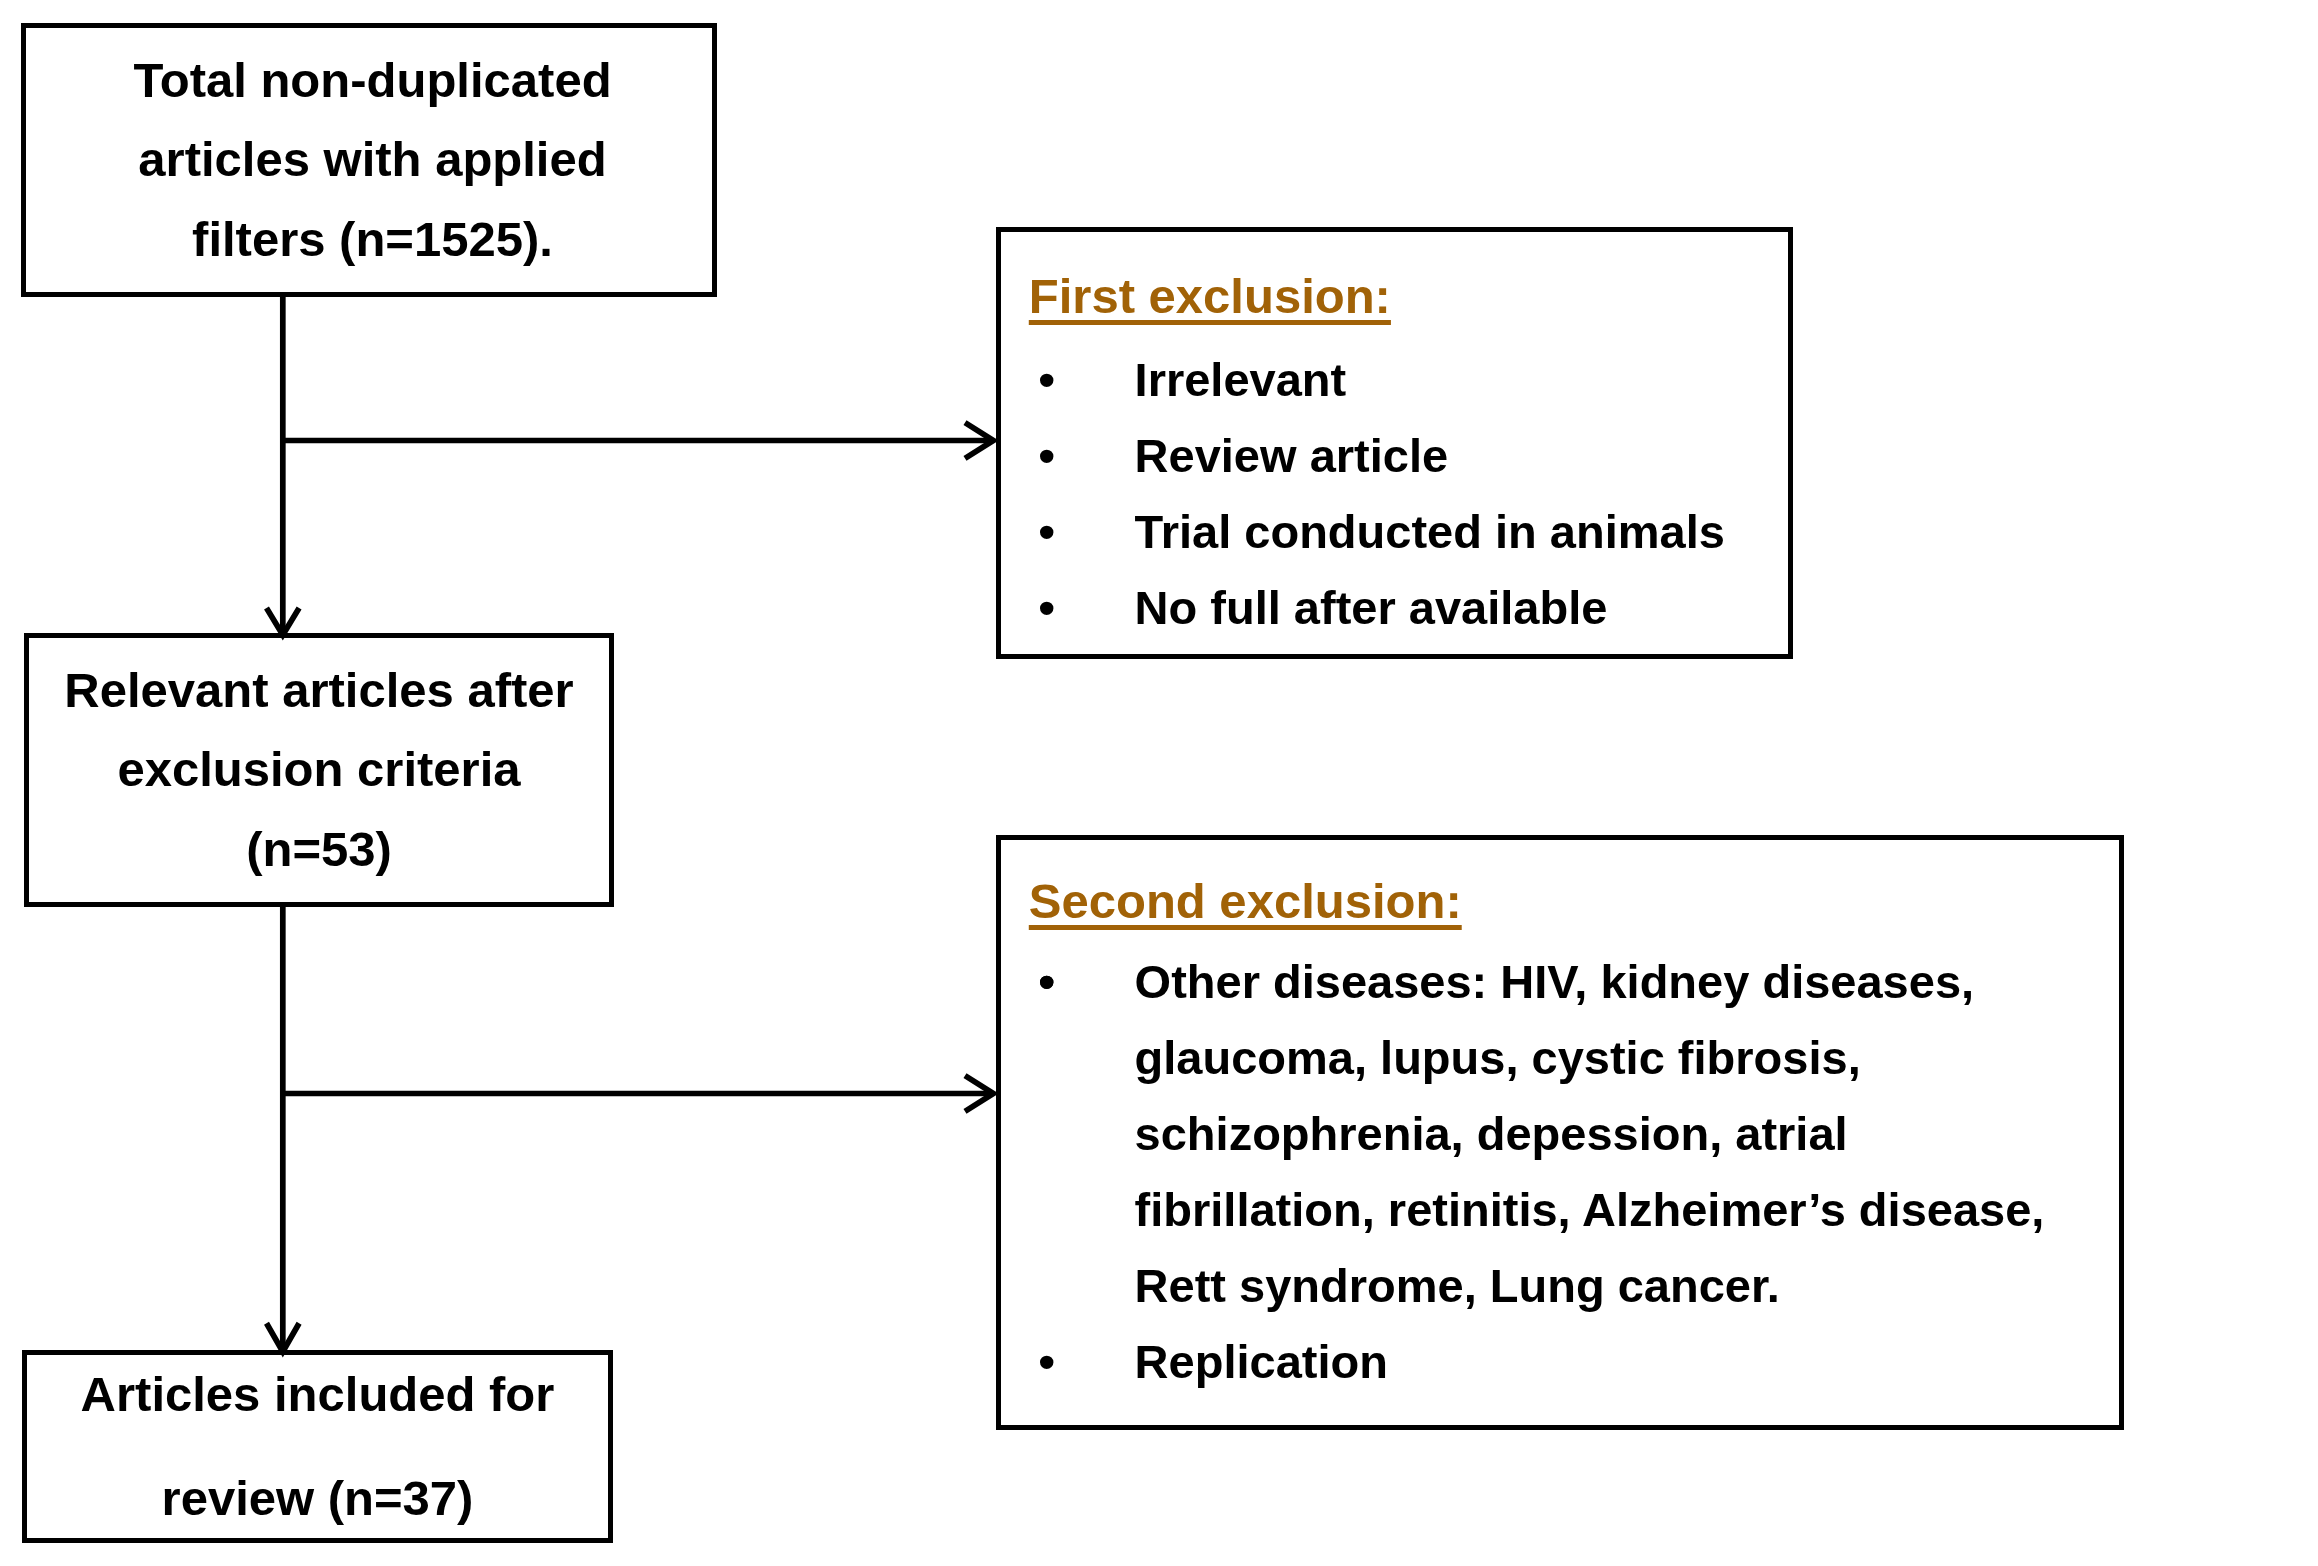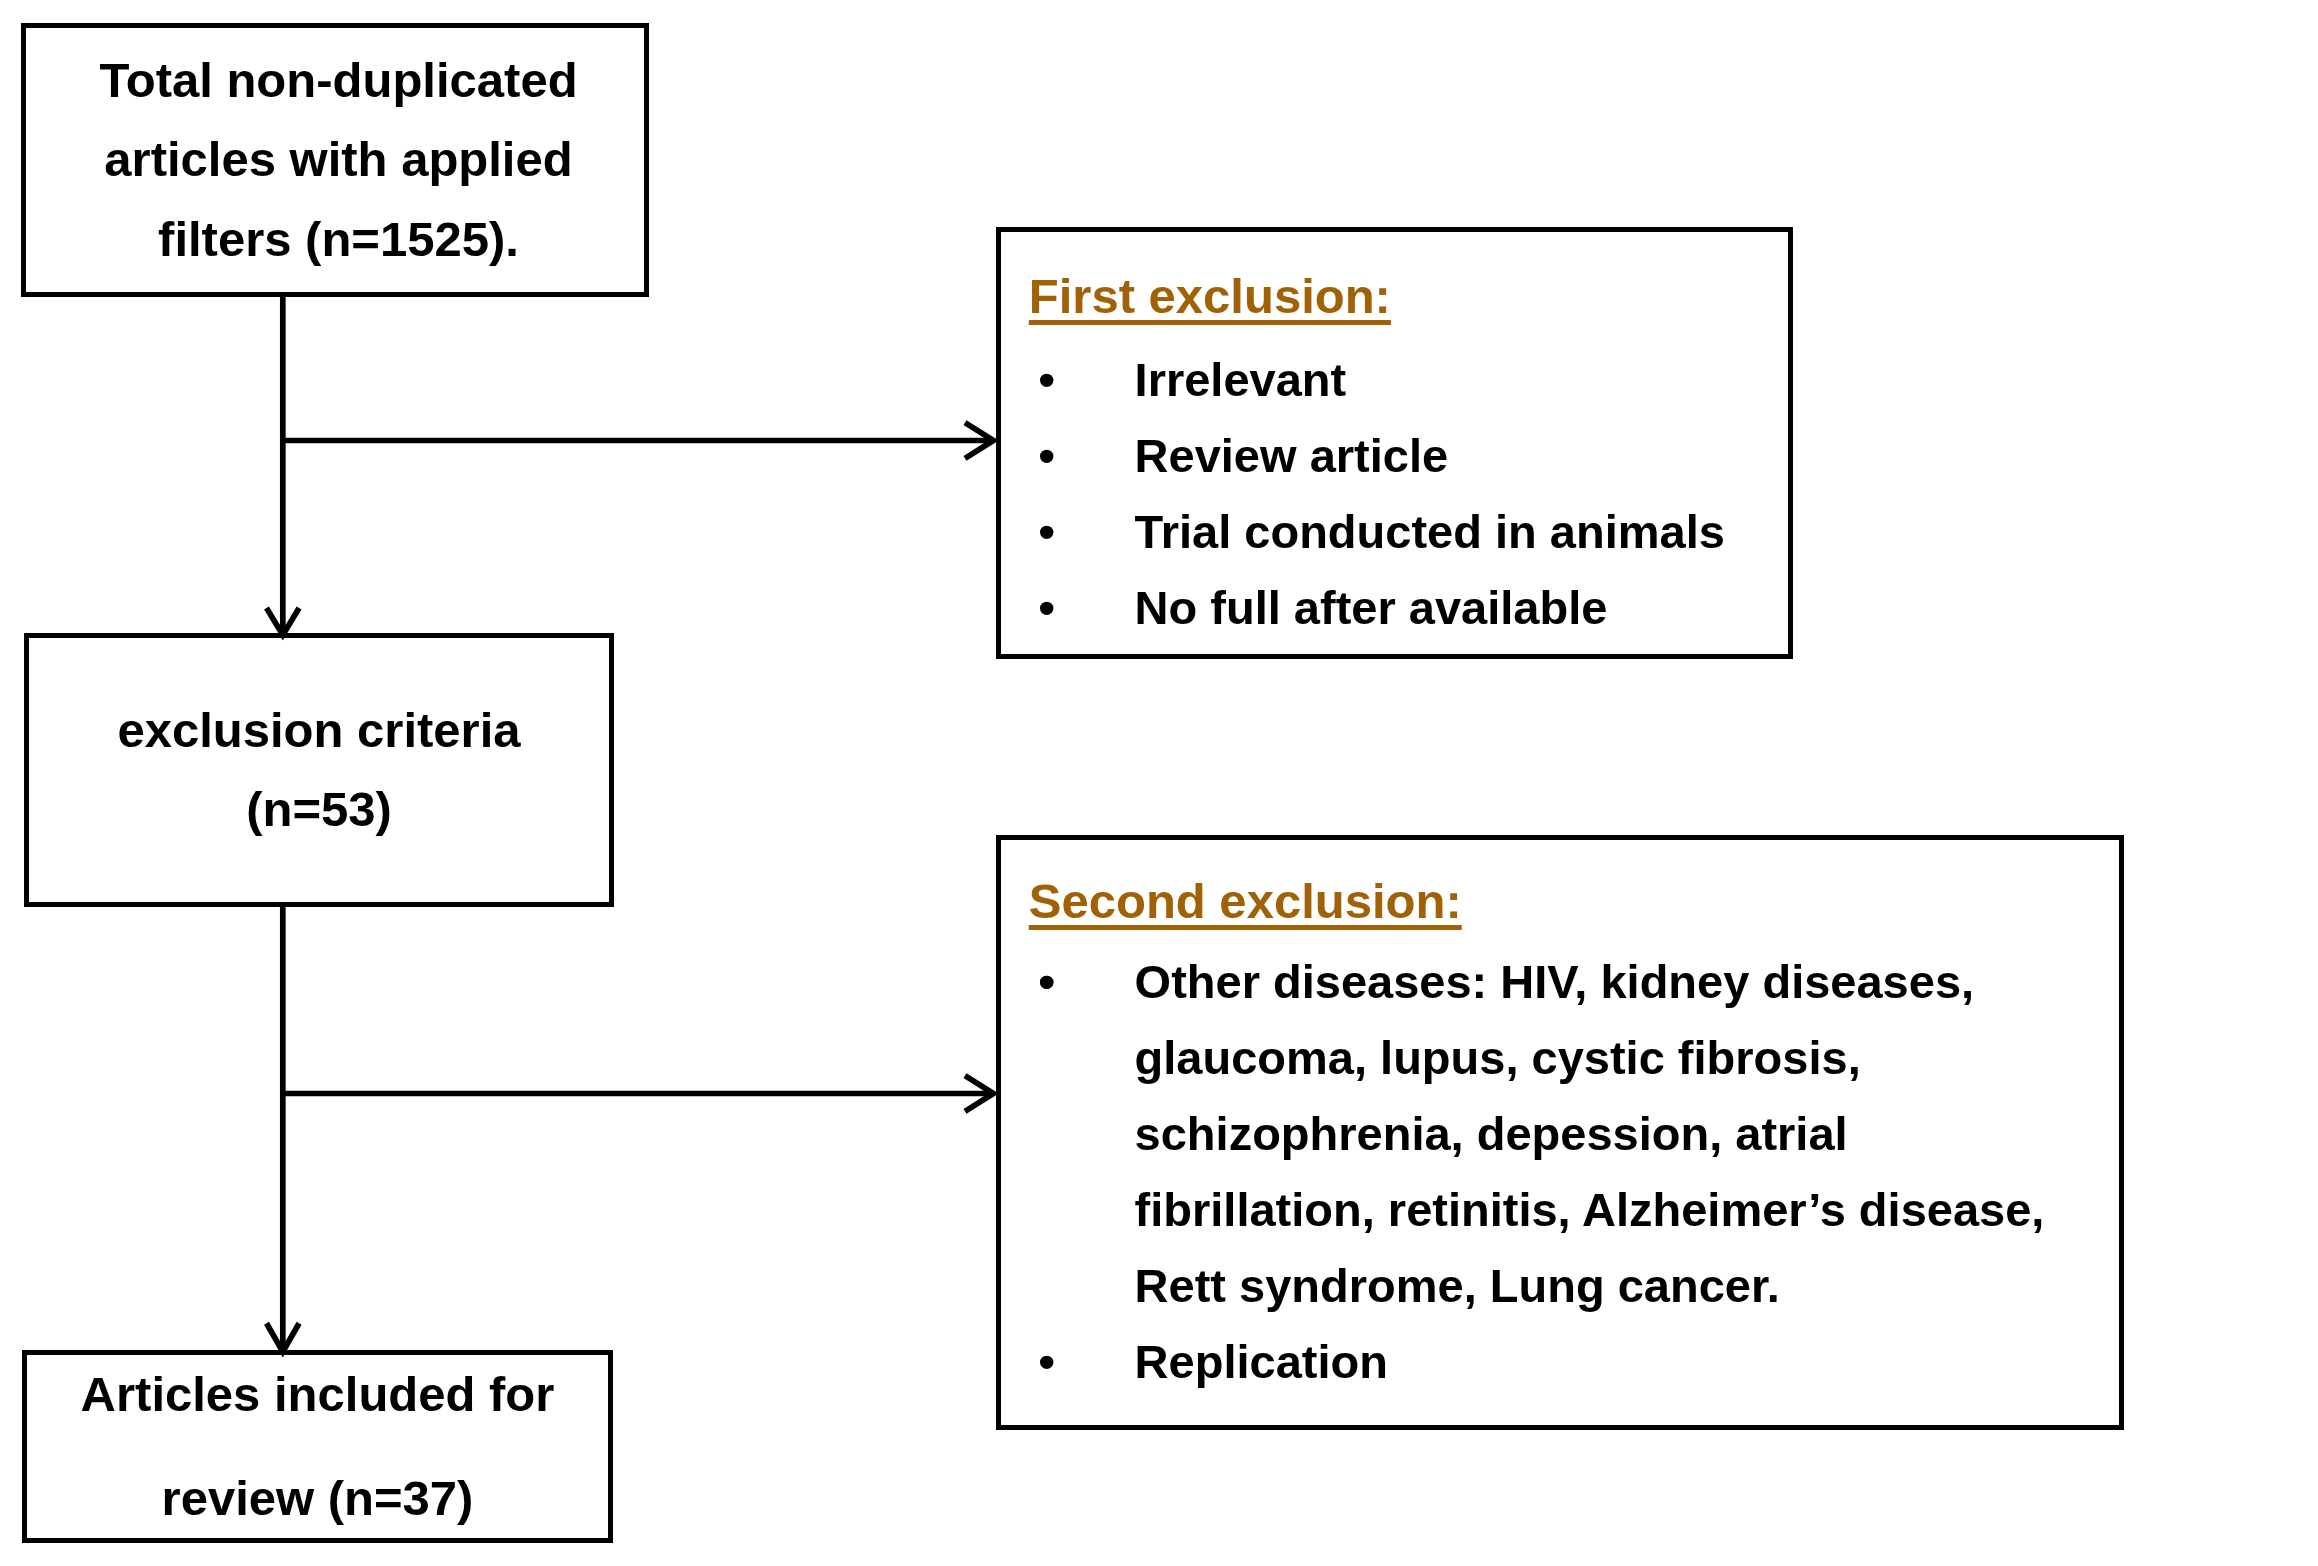--- a/index.html
+++ b/index.html
@@ -67,21 +67,21 @@
   .arrow-svg {
     position: absolute;
     overflow: visible;
   }
 </style>
 </head>
 <body>
 
 <div id="canvas">
 
-  <div class="box box-centered" style="left:21px; top:23px; width:628px; height:274px;padding-left:7px;">
+  <div class="box box-centered" style="left:21px; top:23px; width:696px; height:274px;padding-left:7px;">
     <div class="node-line">Total non-duplicated</div>
     <div class="node-line">articles with applied</div>
     <div class="node-line">filters (n=1525).</div>
   </div>
 
   <div class="box" style="left:996px; top:227px; width:797px; height:432px; padding:36px 0 0 19.6px;">
     <div style="padding-left:8.2px;">
       <span class="excl-title">First exclusion:</span>
     </div>
     <ul class="excl-list" style="margin-top:18px;">
@@ -98,20 +98,21 @@
         <span>Trial conducted in animals</span>
       </li>
       <li class="excl-item">
         <span class="bullet">•</span>
         <span>No full after available</span>
       </li>
     </ul>
   </div>
 
   <div class="box box-centered" style="left:24px; top:633px; width:590px; height:274px;">
+    <div class="node-line">Relevant articles after</div>
     <div class="node-line">exclusion criteria</div>
     <div class="node-line">(n=53)</div>
   </div>
 
   <div class="box" style="left:996px; top:835px; width:1128px; height:595px; padding:33px 19.6px 0 19.6px;">
     <div style="padding-left:8.2px;">
       <span class="excl-title">Second exclusion:</span>
     </div>
     <ul class="excl-list" style="margin-top:14.7px;">
       <li class="excl-item">

